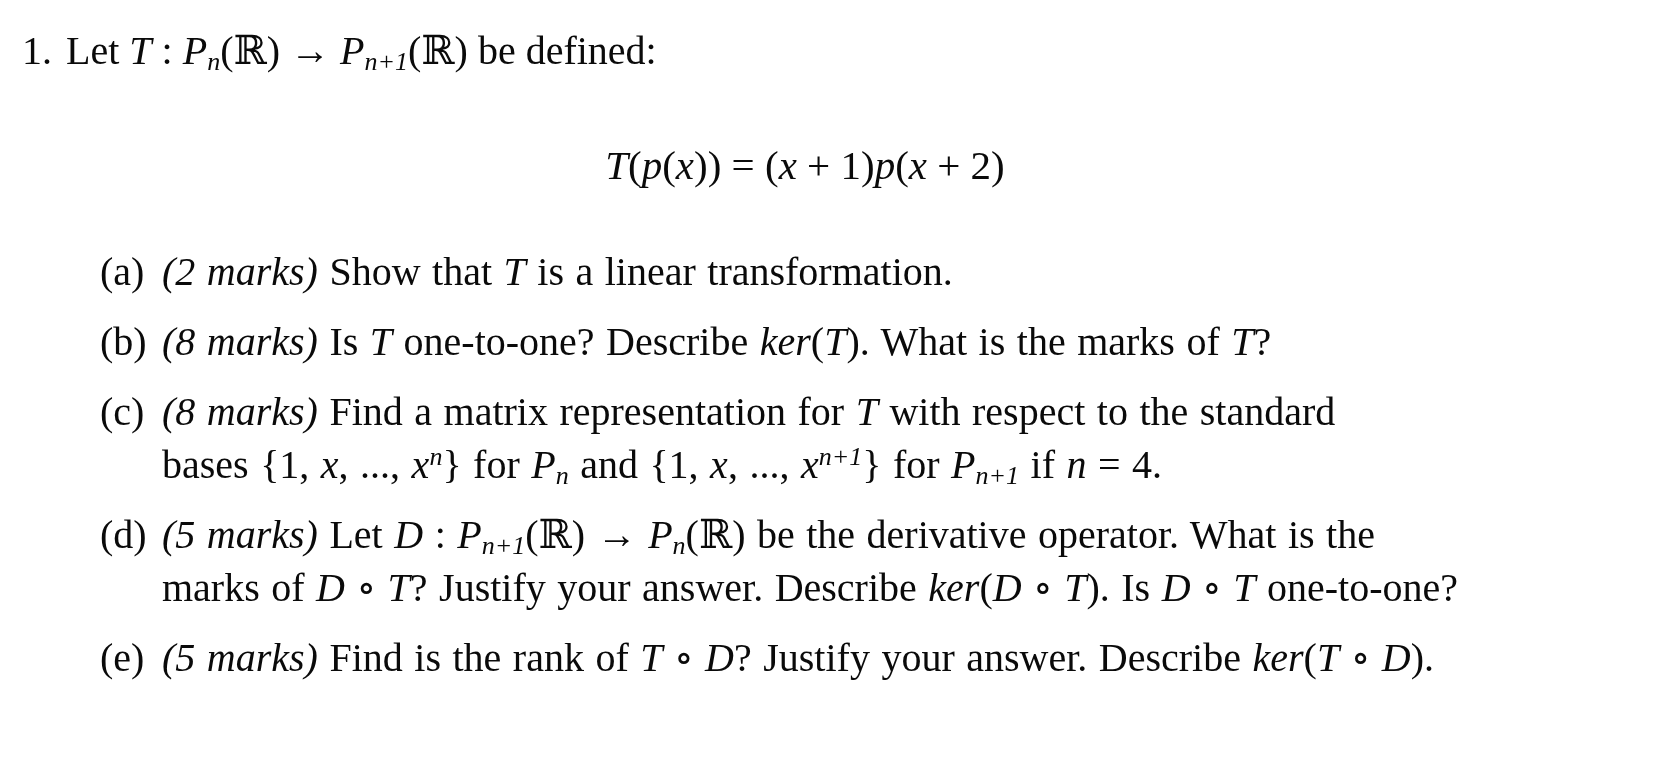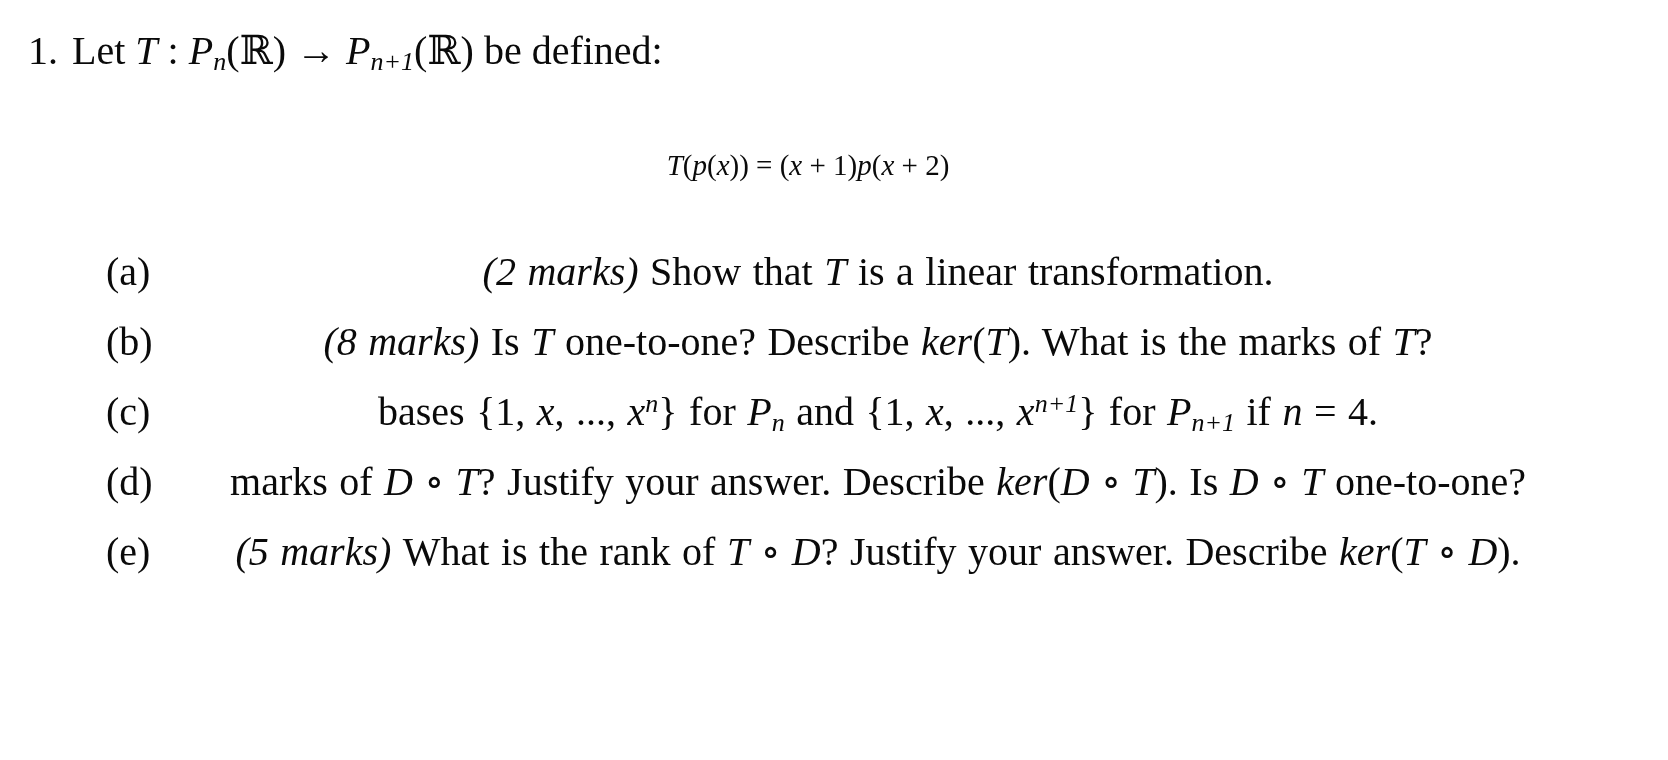--- a/index.html
+++ b/index.html
@@ -6,58 +6,57 @@
   html, body {
     width: 1668px;
     height: 760px;
     background: #ffffff;
     color: #0a0a0a;
     font-family: "Liberation Serif", "DejaVu Serif", serif;
     font-size: 40px;
     overflow: hidden;
   }
   .doc {
-    padding: 24px 80px 0 28px;
+    padding: 24px 80px 0 22px;
     width: 100%;
     height: 100%;
   }
   .problem-line {
     line-height: 53px;
     white-space: nowrap;
   }
   .problem-number {
     display: inline-block;
     margin-right: 14px;
   }
   .equation {
     margin-top: 62px;
     text-align: center;
     line-height: 53px;
-    font-size: 29px;
+    font-size: 41px;
   }
   .parts {
     margin-top: 53px;
     padding-left: 78px;
   }
   .part {
     display: flex;
     align-items: flex-start;
     margin-bottom: 17px;
   }
   .part-label {
     flex: 0 0 62px;
     line-height: 53px;
   }
   .part-text {
     flex: 1 1 auto;
     line-height: 53px;
   }
   .part-text .line {
     word-spacing: 1.5px;
-    text-align: center;
   }
   .it  { font-style: italic; }
   .sub { font-size: 65%; vertical-align: -0.22em; line-height: 0; }
   .sup { font-size: 65%; vertical-align: 0.5em;  line-height: 0; }
 </style>
 </head>
 <body>
 
 <div class="doc">
 
@@ -78,32 +77,34 @@
     <div class="part">
       <span class="part-label">(b)</span>
       <div class="part-text">
           <div class="line"><span class="it">(8 marks) </span><span>Is </span><span class="it">T</span><span> one-to-one? Describe </span><span class="it">ker</span><span>(</span><span class="it">T</span><span>). What is the marks of </span><span class="it">T</span><span>?</span></div>
         </div>
     </div>
 
     <div class="part">
       <span class="part-label">(c)</span>
       <div class="part-text">
+          <div class="line"><span class="it">(8 marks) </span><span>Find a matrix representation for </span><span class="it">T</span><span> with respect to the standard</span></div>
           <div class="line"><span>bases {1, </span><span class="it">x</span><span>, ..., </span><span class="it">x</span><span class="it sup">n</span><span>} for </span><span class="it">P</span><span class="it sub">n</span><span> and {1, </span><span class="it">x</span><span>, ..., </span><span class="it">x</span><span class="it sup">n+1</span><span>} for </span><span class="it">P</span><span class="it sub">n+1</span><span> if </span><span class="it">n</span><span> = 4.</span></div>
         </div>
     </div>
 
     <div class="part">
       <span class="part-label">(d)</span>
       <div class="part-text">
+          <div class="line"><span class="it">(5 marks) </span><span>Let </span><span class="it">D</span><span> : </span><span class="it">P</span><span class="it sub">n+1</span><span>(ℝ) </span><span>→ </span><span class="it">P</span><span class="it sub">n</span><span>(ℝ) be the derivative operator.  What is the</span></div>
           <div class="line"><span>marks of </span><span class="it">D</span><span> ∘ </span><span class="it">T</span><span>?  Justify your answer.  Describe </span><span class="it">ker</span><span>(</span><span class="it">D</span><span> ∘ </span><span class="it">T</span><span>).  Is </span><span class="it">D</span><span> ∘ </span><span class="it">T</span><span> one-to-one?</span></div>
         </div>
     </div>
 
     <div class="part">
       <span class="part-label">(e)</span>
       <div class="part-text">
-          <div class="line"><span class="it">(5 marks) </span><span>What is the rank of </span><span class="it">T</span><span> ∘ </span><span class="it">D</span><span>?  Justify your answer.  Describe </span><span class="it">ker</span><span>(</span><span class="it">T</span><span> ∘ </span><span class="it">D</span><span>).</span></div>
+          <div class="line"><span class="it">(5 marks) </span><span>Find is the rank of </span><span class="it">T</span><span> ∘ </span><span class="it">D</span><span>?  Justify your answer.  Describe </span><span class="it">ker</span><span>(</span><span class="it">T</span><span> ∘ </span><span class="it">D</span><span>).</span></div>
         </div>
     </div>
   </div>
 
 </div>
 
 </body></html>

